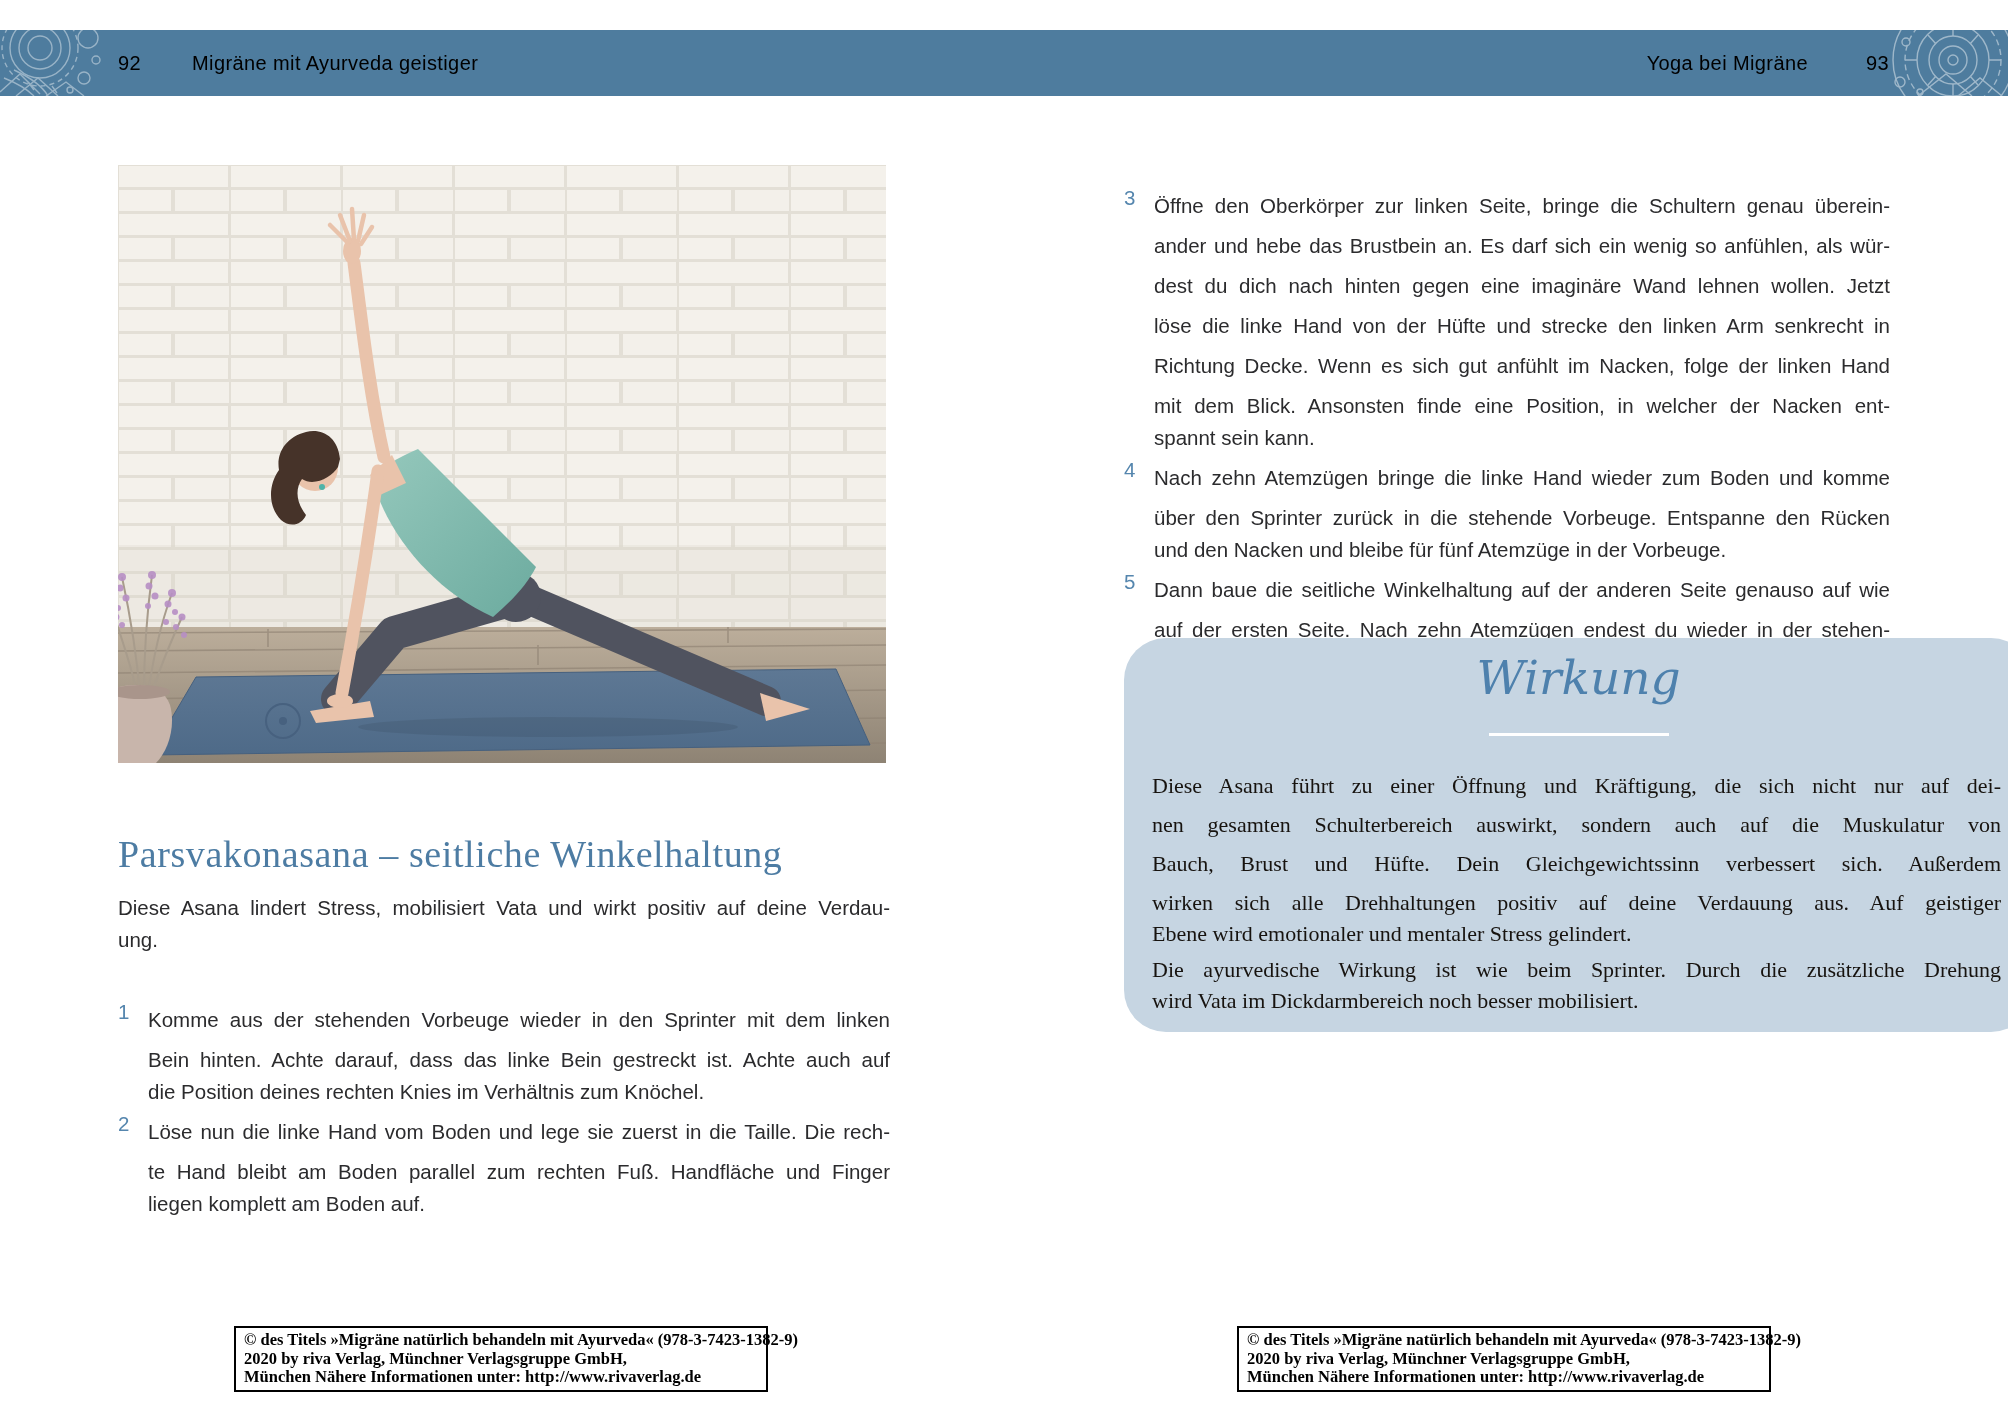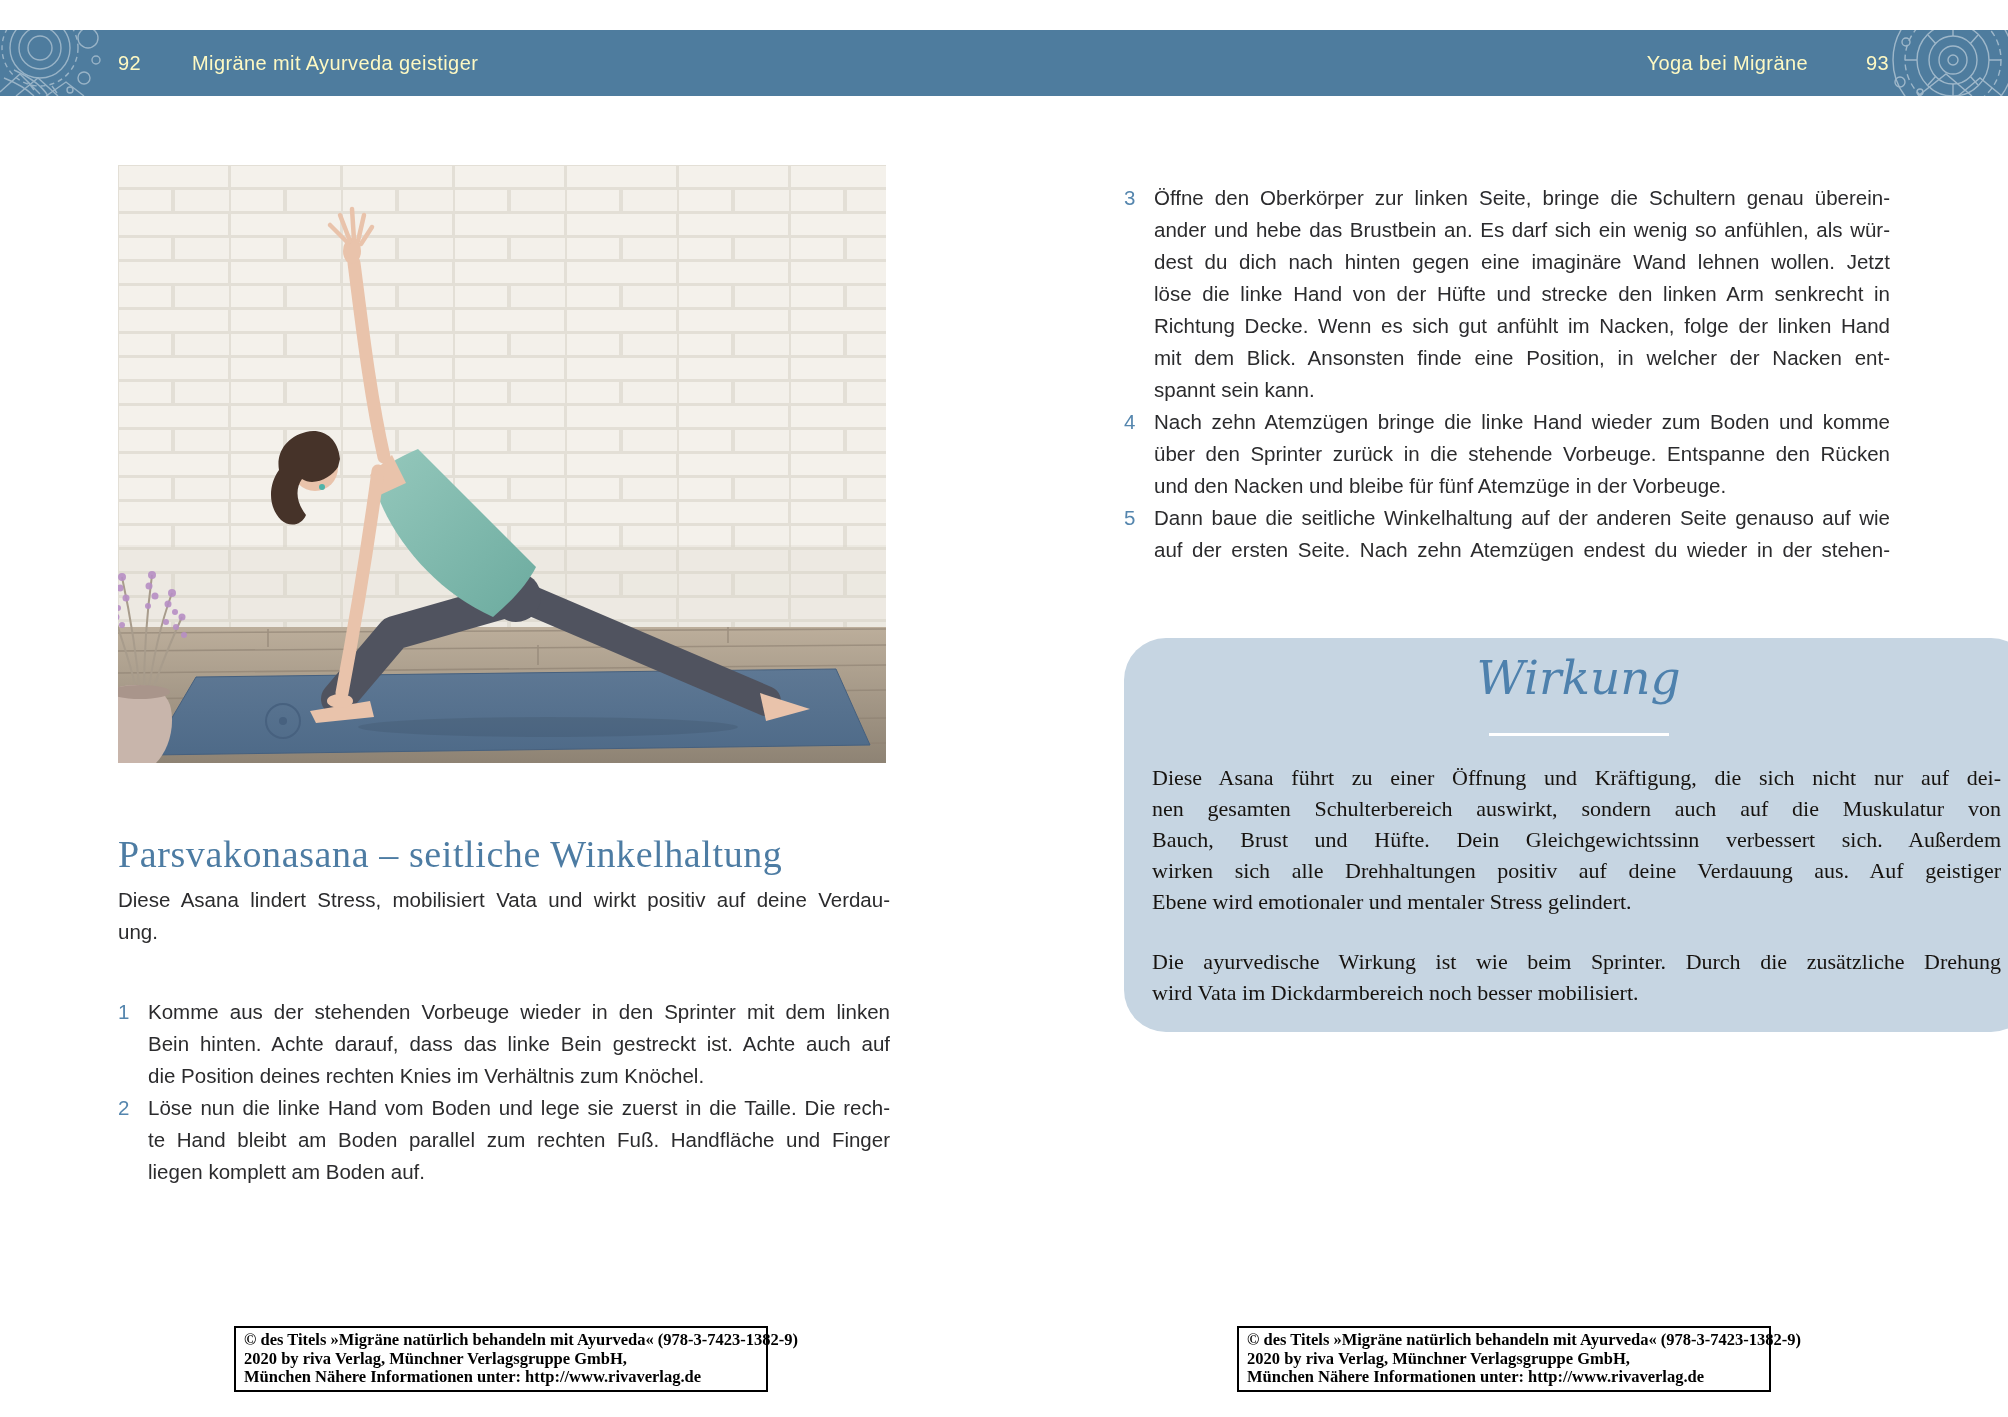--- a/index.html
+++ b/index.html
@@ -1,39 +1,39 @@
 <!DOCTYPE html>
 <html><head>
 <meta charset="utf-8">
 <style>
   html,body{margin:0;padding:0;background:#ffffff;}
   .page{position:relative;width:2008px;height:1417px;background:#ffffff;overflow:hidden;
         font-family:"Liberation Sans", sans-serif;}
 
   
   .header-bar{position:absolute;left:0;top:30px;width:2008px;height:66px;background:#4e7c9e;overflow:hidden;}
-  .hdr-text{position:absolute;top:0;height:66px;line-height:66px;color:#fef9c3;font-size:20px;letter-spacing:.4px;white-space:nowrap;}
+  .hdr-text{position:absolute;top:0;height:66px;line-height:66px;color:#000000;font-size:20px;letter-spacing:.4px;white-space:nowrap;}
   .hdr-num{font-size:20px;}
   #hdr-num-left{left:118px;}
   #hdr-title-left{left:192px;}
   #hdr-title-right{right:200px;}
   #hdr-num-right{left:1866px;}
   .mandala{position:absolute;top:0;height:66px;}
   #mandala-left{left:0;}
   #mandala-right{right:0;}
 
   
   .photo{position:absolute;left:118px;top:165px;width:768px;height:598px;overflow:hidden;}
 
   
   .pose-heading{position:absolute;left:118px;top:832px;width:790px;
         font-family:"Liberation Serif", serif;font-size:38px;letter-spacing:.6px;color:#4d7ca3;}
   .intro{position:absolute;left:118px;top:884px;width:772px;}
   .bl{height:32px;line-height:32px;font-size:20.5px;color:#2b2b2d;white-space:nowrap;}
-  .jl{text-align:justify;text-align-last:justify;white-space:normal;}
+  .jl{text-align:justify;text-align-last:justify;white-space:normal;margin-top:8px;}
   .steps{position:absolute;}
   #steps-left{left:118px;top:996px;width:772px;}
   #steps-right{left:1124px;top:182px;width:766px;}
   .step{display:flex;}
   .step-num{flex:0 0 30px;width:30px;color:#5586ae;height:32px;line-height:32px;font-size:20.5px;}
   .step-lines{flex:1;min-width:0;}
 
   
   .wirkung-box{position:absolute;left:1124px;top:638px;width:909px;height:394px;
         background:#c6d5e2;border-radius:42px;}

